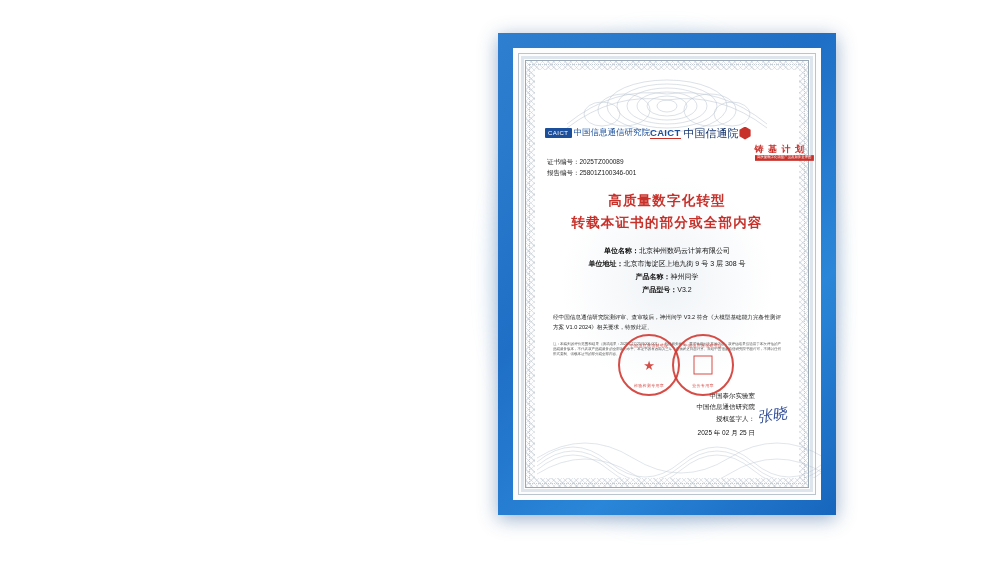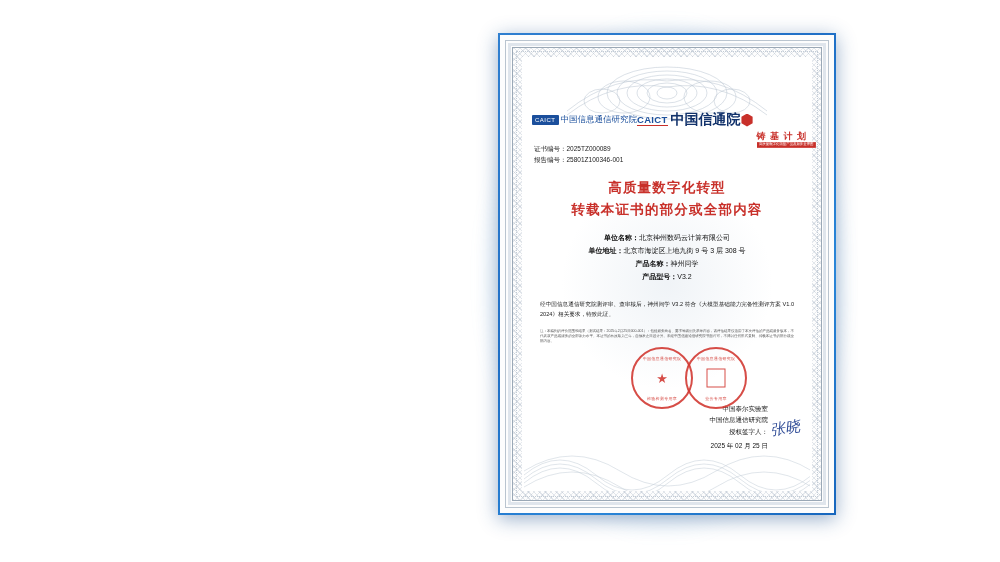--- a/index.html
+++ b/index.html
@@ -36,21 +36,21 @@
 
   
   .cert {
     position: absolute;
     left: 498px;
     top: 33px;
     width: 338px;
     height: 482px;
     background: linear-gradient(135deg, #2f7fd0 0%, #1f6fc6 40%, #2a86d8 70%, #1766bd 100%);
     box-shadow: 0 4px 18px rgba(30,80,140,0.45);
-    padding: 2px;
+    padding: 15px;
     box-sizing: border-box;
   }
   .cert-inner-border {
     position: relative;
     width: 100%;
     height: 100%;
     background: #fdfdfd;
     box-sizing: border-box;
     overflow: hidden;
   }
@@ -161,23 +161,23 @@
   .caict-mark {
     font-family: "Liberation Sans", sans-serif;
     font-weight: bold;
     font-size: 9.5px;
     color: #1b4f9c;
     letter-spacing: .3px;
     border-bottom: 1.5px solid #c8302a;
     padding-bottom: .5px;
   }
   .caict-cn {
-    font-size: 14px;
+    font-size: 11px;
     color: #12326b;
-    font-weight: bold;
+    font-weight: normal;
     white-space: nowrap;
   }
   .logo-right {
     display: flex;
     align-items: center;
     gap: 3px;
   }
   .zhuji-hex {
     width: 13px;
     height: 13px;

